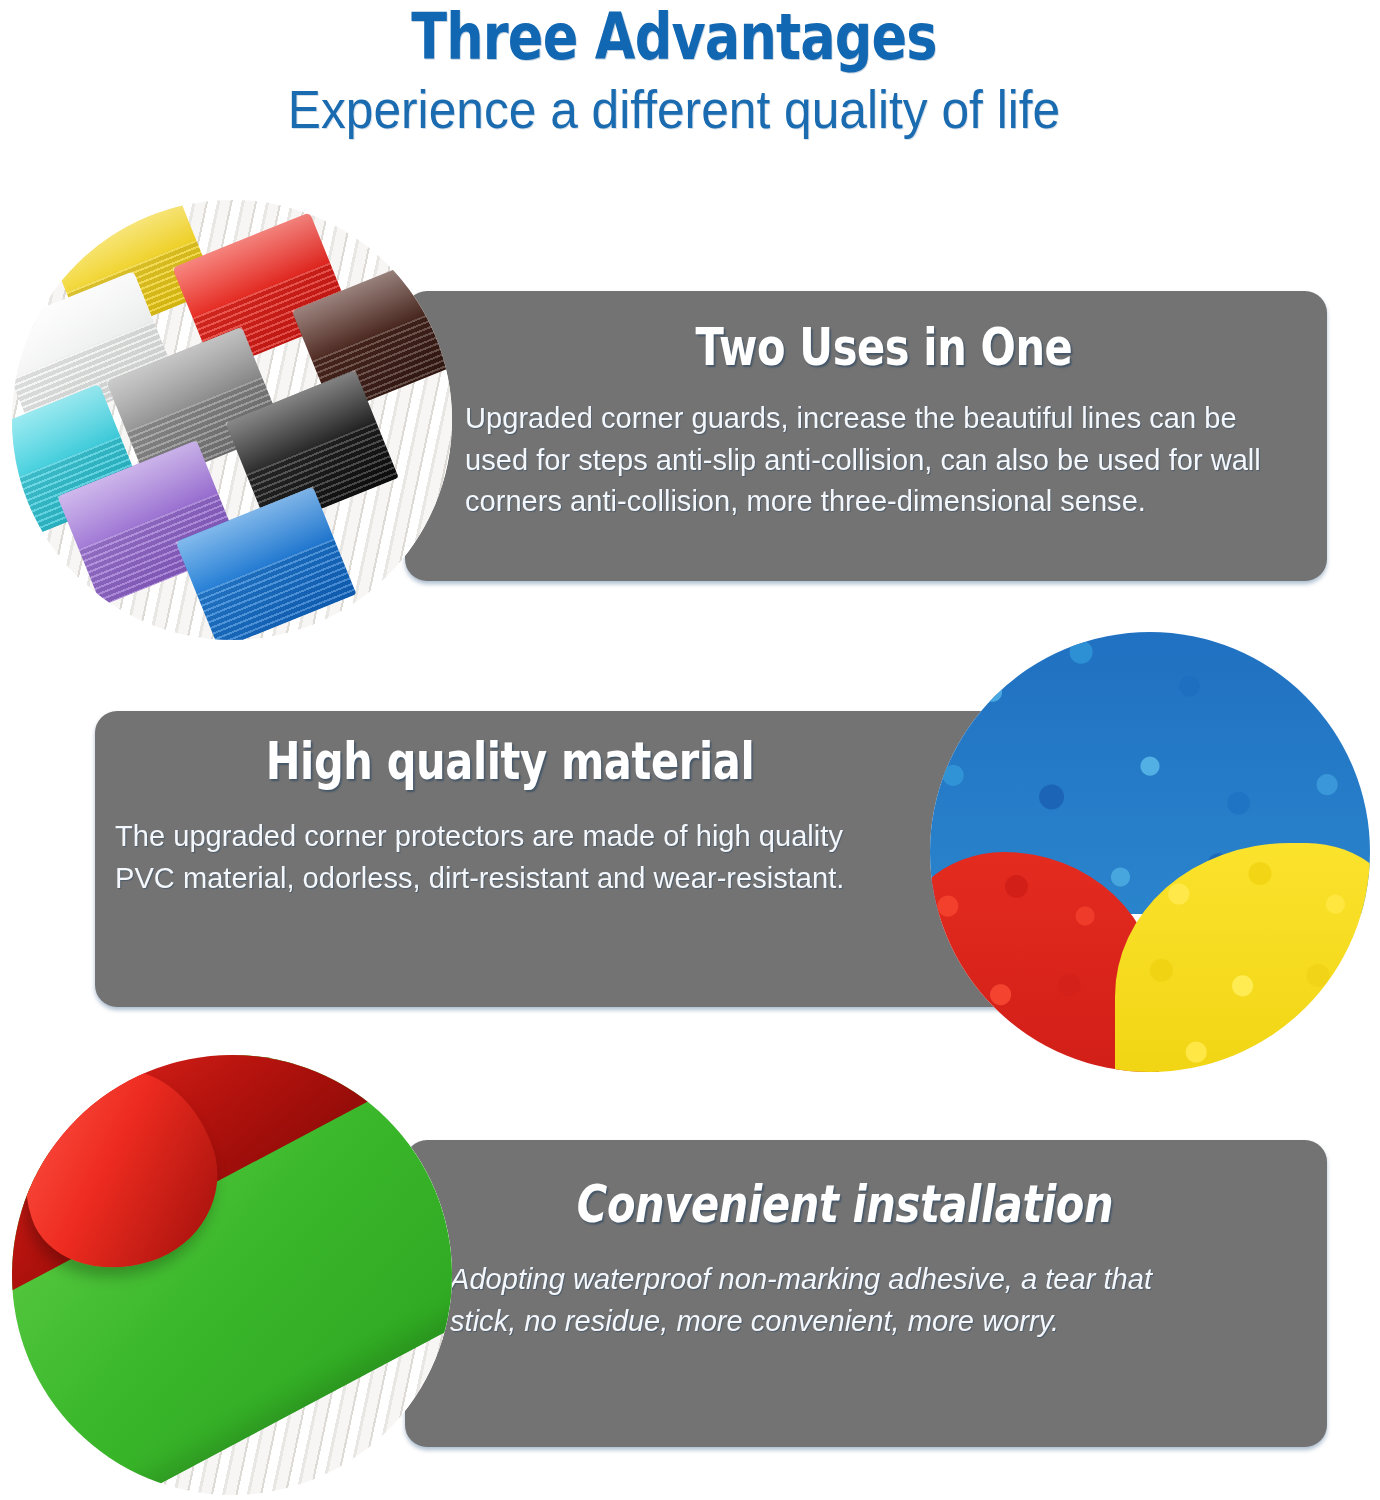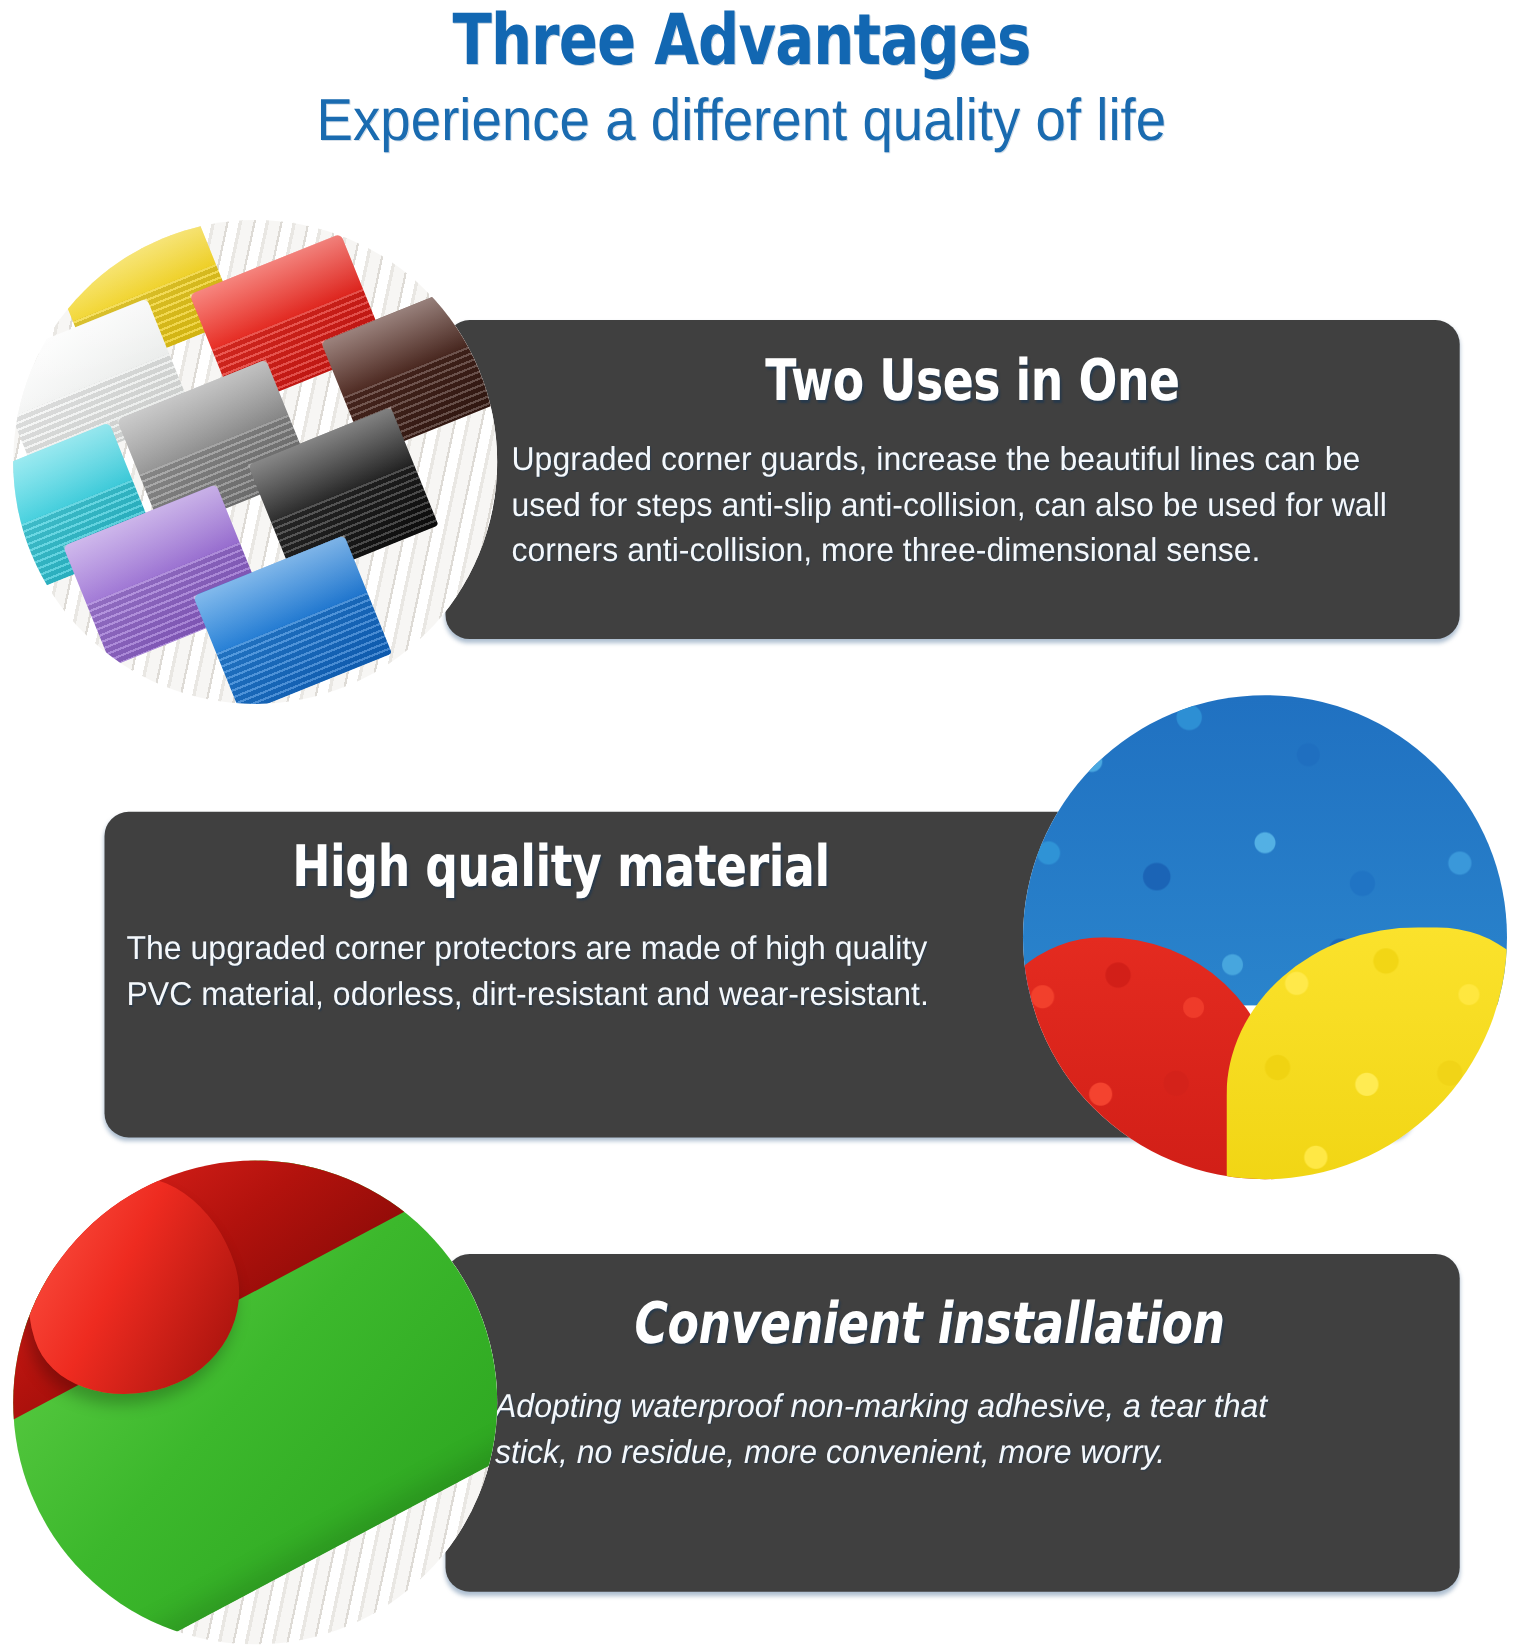--- a/index.html
+++ b/index.html
@@ -43,26 +43,26 @@
     font-weight: normal;
     color: #1a6bb0;
     transform: scaleX(0.92);
     text-shadow: 1px 1px 0 rgba(150,175,200,0.4);
     line-height: 1.05;
   }
 
   
   .card {
     position: absolute;
-    background: #404040;
+    background: #737373;
     border-radius: 22px;
     box-shadow: 0 3px 4px rgba(20,70,120,0.35);
   }
   #card-1 { left: 405px; top: 291px; width: 922px; height: 290px; }
-  #card-2 { left: 95px;  top: 738px; width: 1190px; height: 296px; }
+  #card-2 { left: 95px;  top: 711px; width: 1190px; height: 296px; }
   #card-3 { left: 405px; top: 1140px; width: 922px; height: 307px; font-style: italic; }
 
   .card-inner {
     position: absolute;
     color: #ffffff;
   }
   #card-1 .card-inner { left: 60px; top: 28px; width: 838px; }
   #card-2 .card-inner { left: 20px; top: 22px; width: 790px; }
   #card-3 .card-inner { left: 45px; top: 36px; width: 790px; }
 

